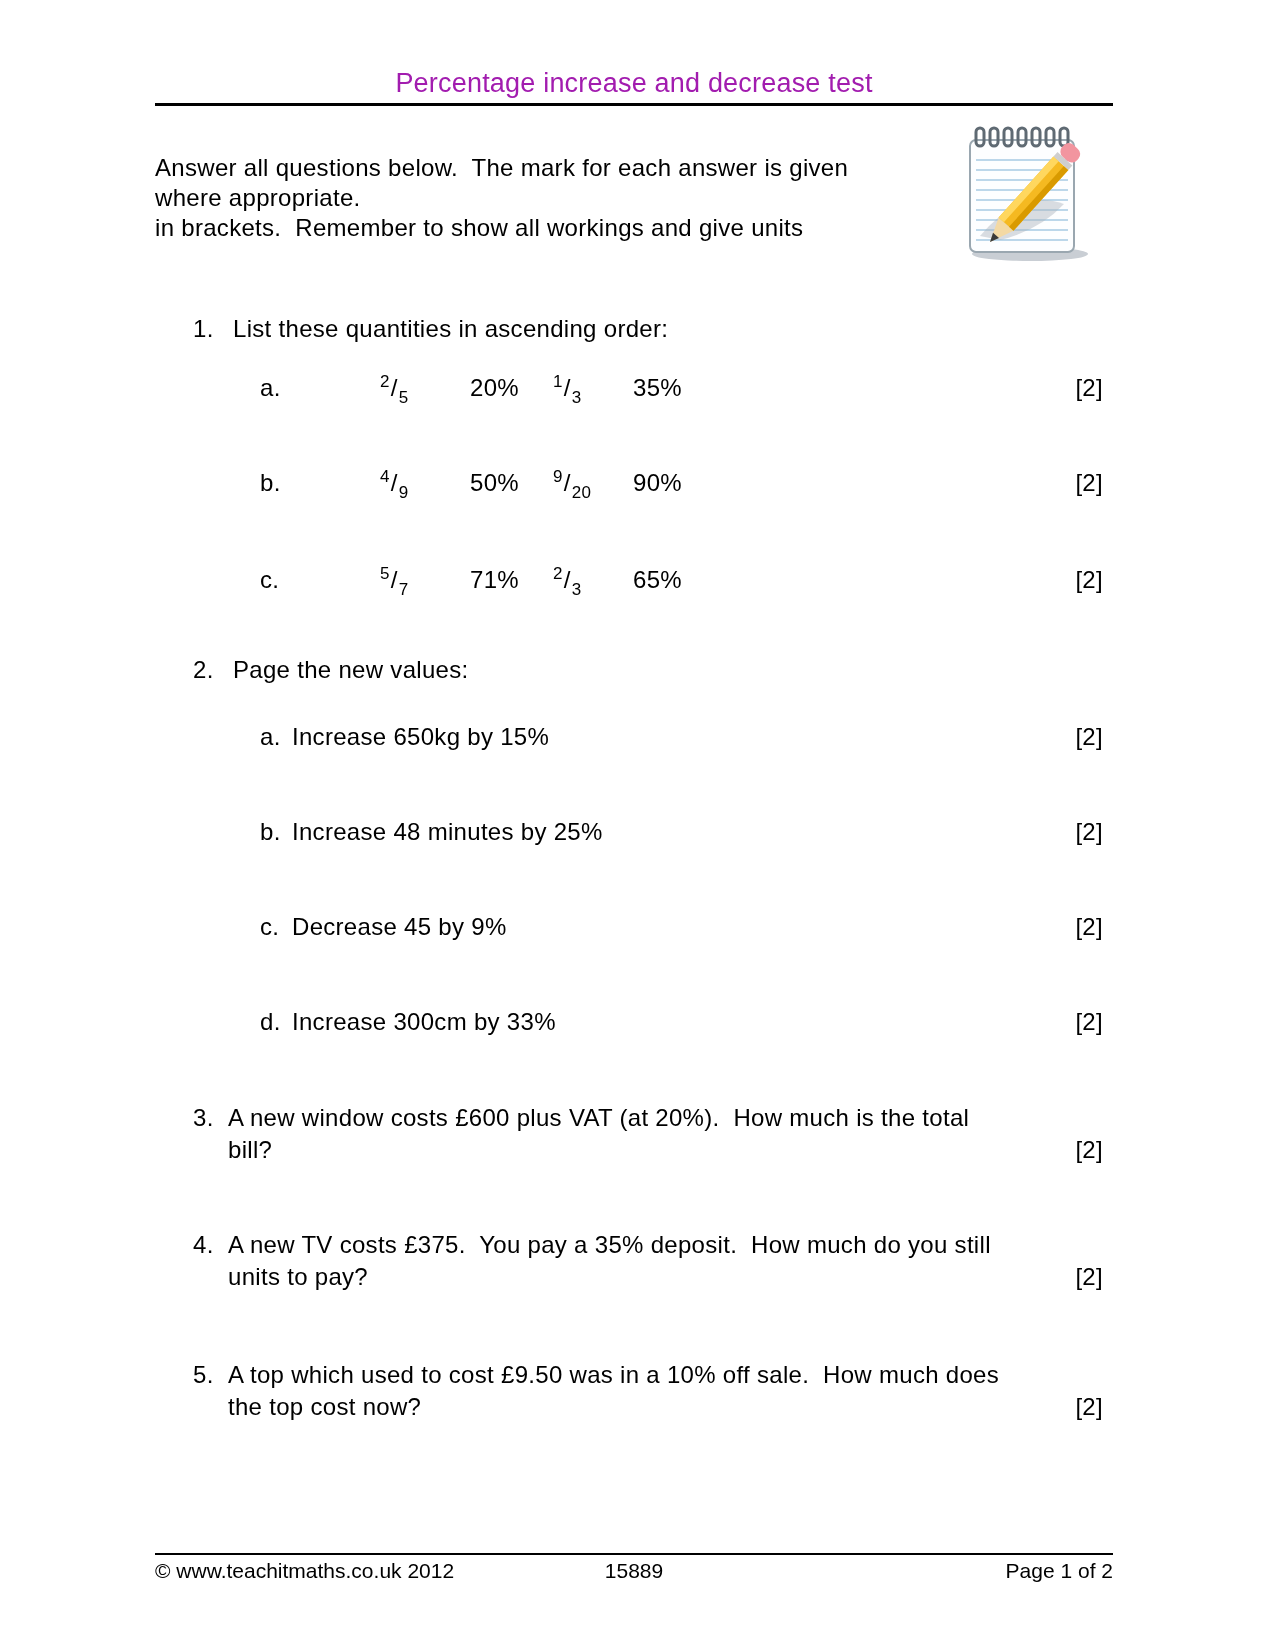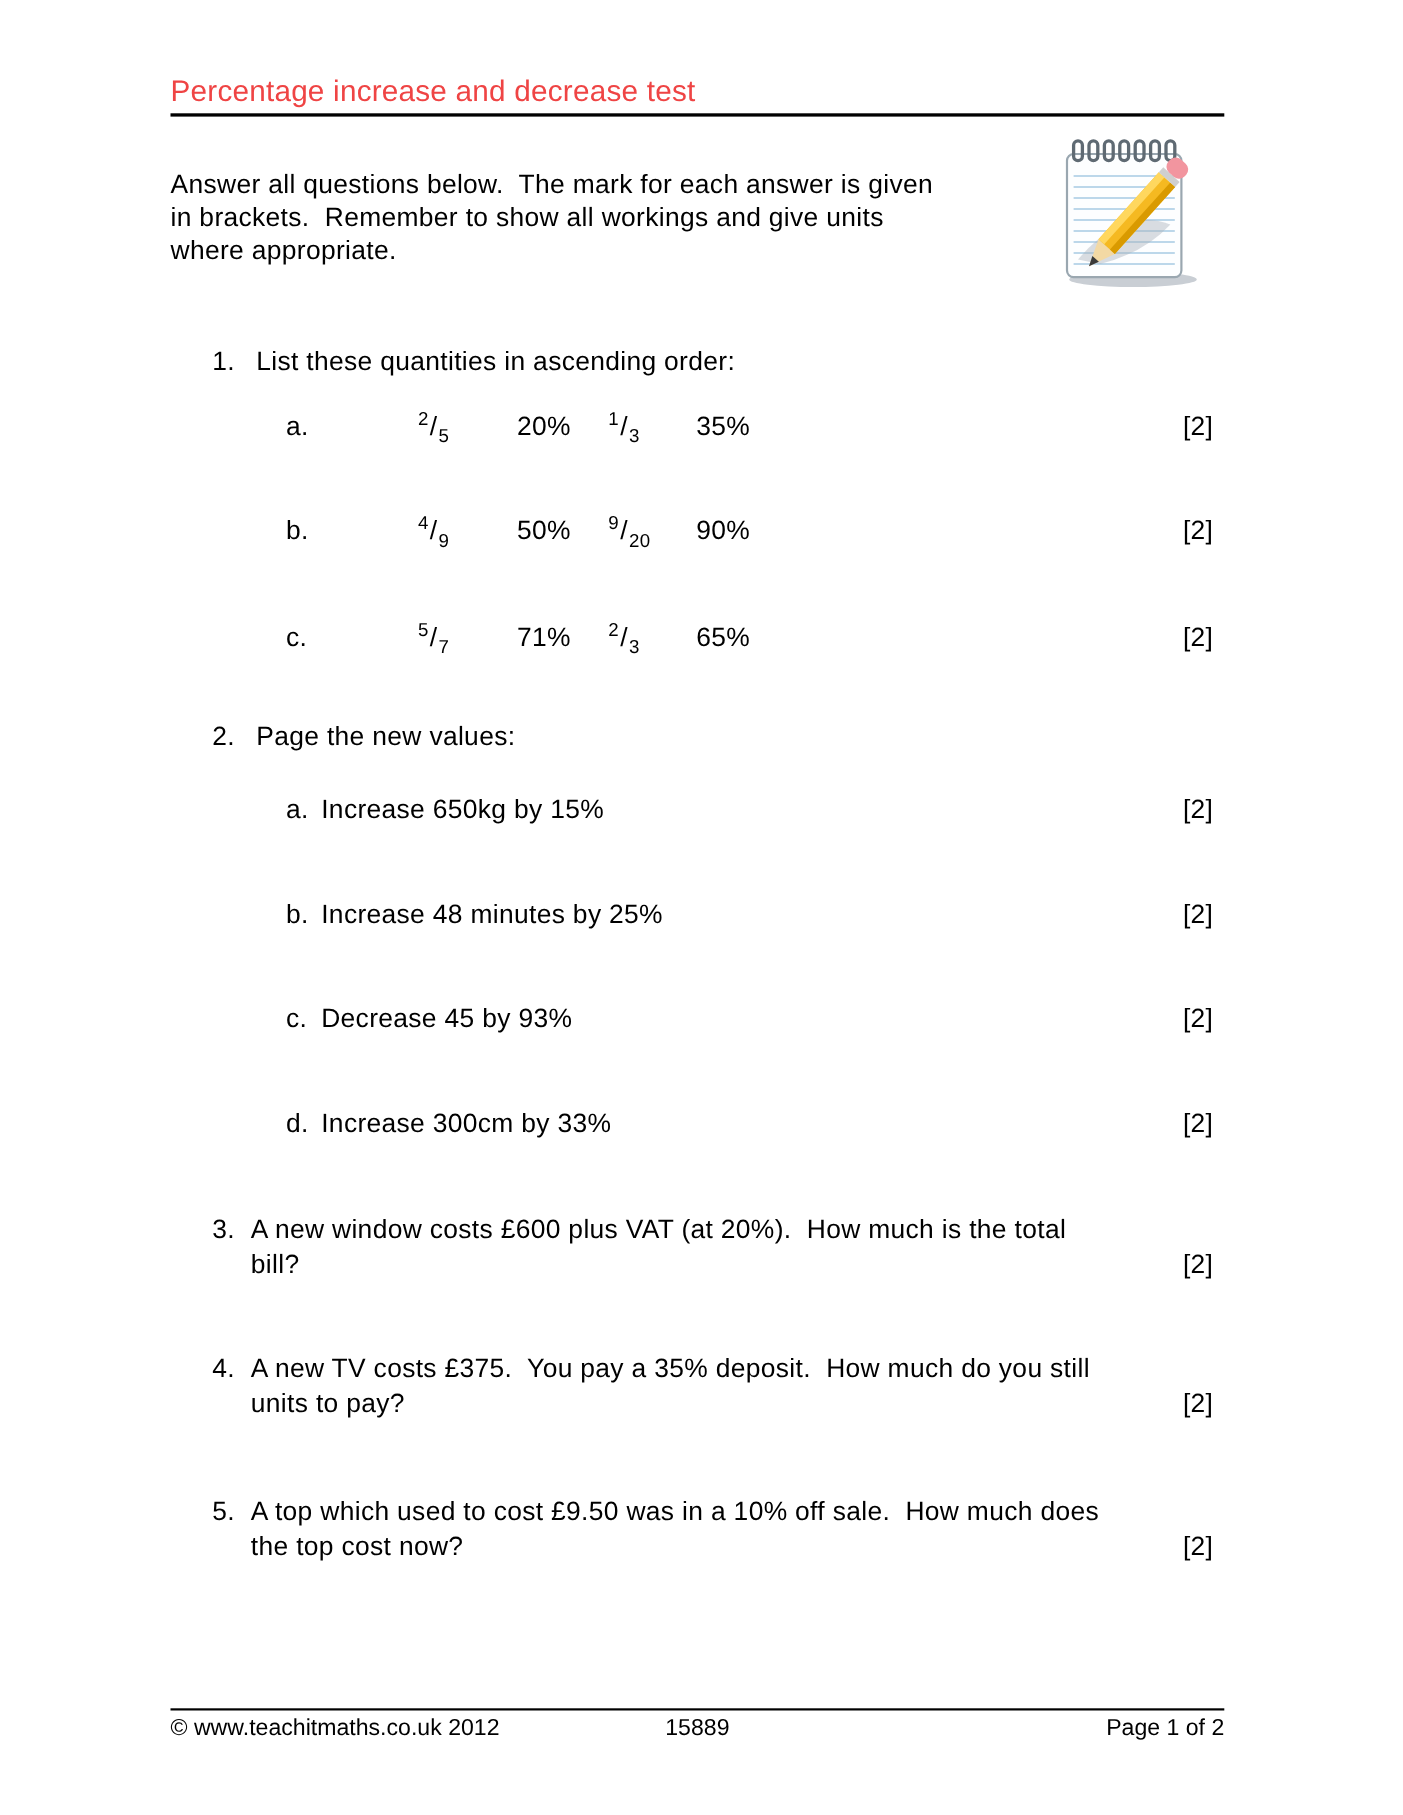--- a/index.html
+++ b/index.html
@@ -11,21 +11,21 @@
     font-family:"Liberation Sans","DejaVu Sans",sans-serif;
     color:#000;
     overflow:hidden;
   }
   .abs{position:absolute;}
   .pre{white-space:pre;}
   
   .title{
     top:67px;left:155px;width:958px;
     font-size:27px;line-height:32px;
-    text-align:left;color:#ef4444;
+    text-align:center;color:#a21caf;
     letter-spacing:0.2px;
   }
   .rule-top{top:103px;left:155px;width:958px;height:3px;background:#000;}
   
   .intro{top:153px;left:155px;font-size:24px;line-height:30px;letter-spacing:0.3px;}
   
   .pad-icon{top:118px;left:960px;width:146px;height:146px;}
   
   .qrow{left:155px;width:958px;height:30px;font-size:24px;line-height:30px;letter-spacing:0.3px;}
   .qblock{left:155px;width:958px;height:64px;font-size:24px;line-height:32px;letter-spacing:0.3px;}
@@ -55,22 +55,22 @@
 </head>
 <body>
 
 <div class="page">
 
   <div class="abs title pre">Percentage increase and decrease test</div>
   <div class="abs rule-top"></div>
 
   <div class="abs intro">
     <div class="pre">Answer all questions below.  The mark for each answer is given</div>
+    <div class="pre">where appropriate.</div>
     <div class="pre">in brackets.  Remember to show all workings and give units</div>
-    <div class="pre">where appropriate.</div>
   </div>
 
   <div class="abs pad-icon">
     <svg width="146" height="146" viewBox="0 0 146 146">
       <ellipse cx="70" cy="136" rx="58" ry="7" fill="#c9ced4"></ellipse>
       <rect x="10" y="22" width="104" height="112" rx="6" fill="#fdfeff" stroke="#9aa7b0" stroke-width="2"></rect>
       <g stroke="#bcd7ea" stroke-width="2">
         <line x1="16" y1="42" x2="108" y2="42"></line>
         <line x1="16" y1="52" x2="108" y2="52"></line>
         <line x1="16" y1="62" x2="108" y2="62"></line>
@@ -147,21 +147,21 @@
   </div>
 
   <div class="abs qrow" style="top:817px">
     <span class="plabel">b.</span>
     <span class="ptext pre">Increase 48 minutes by 25%</span>
     <span class="mark">[2]</span>
   </div>
 
   <div class="abs qrow" style="top:912px">
     <span class="plabel">c.</span>
-    <span class="ptext pre">Decrease 45 by 93%</span>
+    <span class="ptext pre">Decrease 45 by 9%</span>
     <span class="mark">[2]</span>
   </div>
 
   <div class="abs qrow" style="top:1007px">
     <span class="plabel">d.</span>
     <span class="ptext pre">Increase 300cm by 33%</span>
     <span class="mark">[2]</span>
   </div>
 
   <div class="abs qblock" style="top:1102px">

